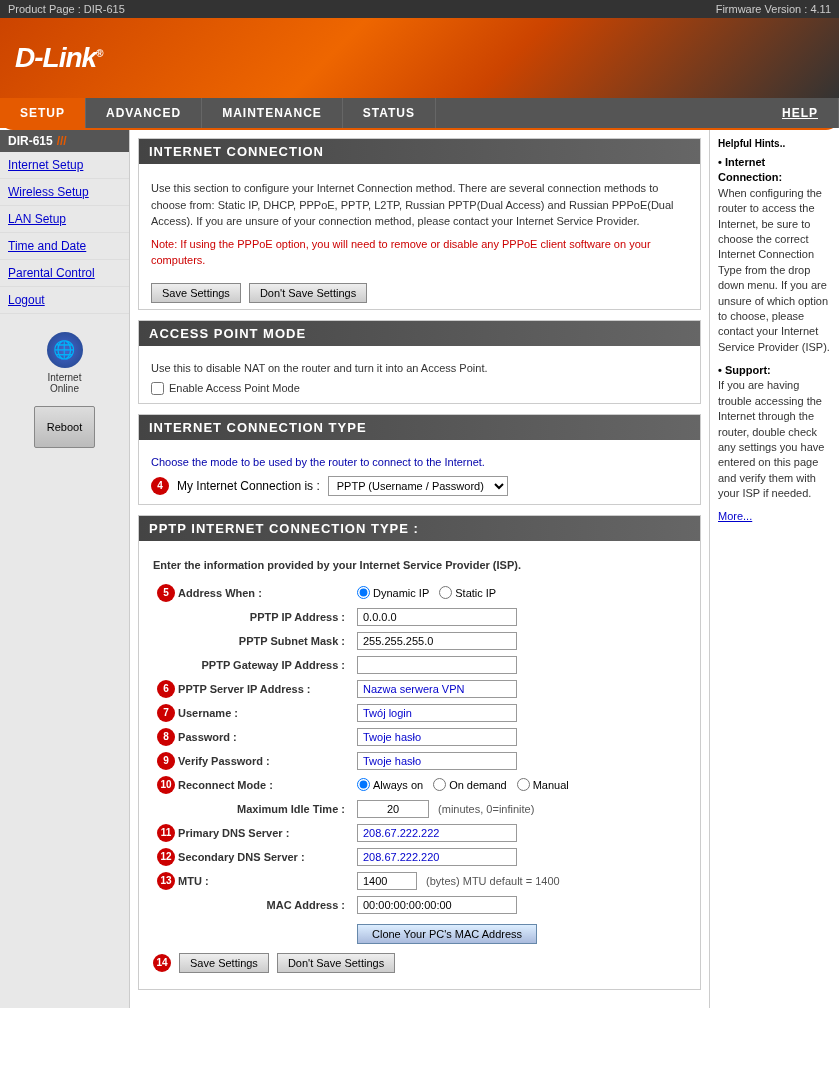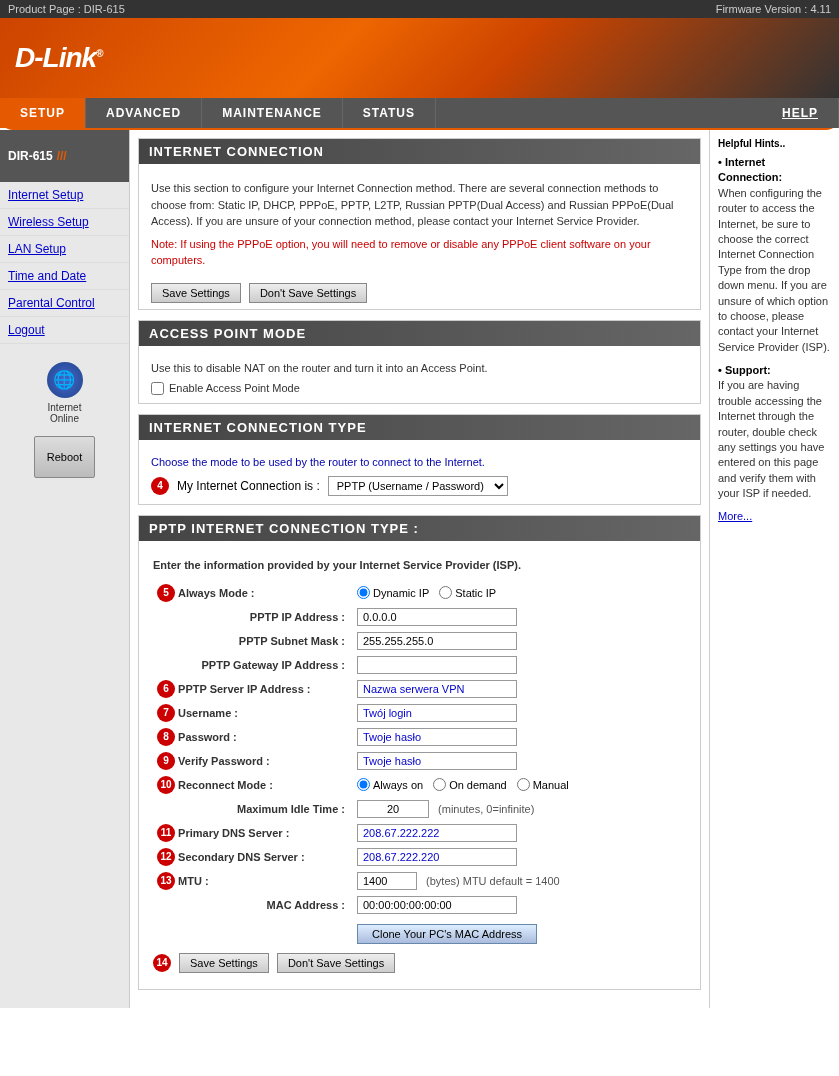--- a/index.html
+++ b/index.html
@@ -71,21 +71,21 @@
     
     .sidebar {
       width: 130px;
       background: #e8e8e8;
       border-right: 1px solid #ccc;
       flex-shrink: 0;
     }
     .sidebar-header {
       background: #555;
       color: white;
-      padding: 19px 8px;
+      padding: 4px 8px;
       font-size: 12px;
       font-weight: bold;
       display: flex;
       align-items: center;
       gap: 4px;
     }
     .sidebar-header .slashes { color: #e55a00; font-weight: bold; }
     .sidebar-item {
       padding: 6px 8px;
       font-size: 12px;
@@ -408,21 +408,21 @@
       <div class="pptp-body">
         <p class="pptp-intro">Enter the information provided by your Internet Service Provider (ISP).</p>
 
         <table class="form-table">
 
           <tbody>
               <tr>
             <td class="label-cell">
               <div class="step-row">
                 <div class="step-circle">5</div>
-                &nbsp;<span>Always Mode :</span>
+                &nbsp;<span>Address When :</span>
               </div>
             </td>
             <td>
               <div class="radio-group">
                 <label>
                       <input type="radio" name="addr_mode" checked="" style=""> 
                       <span>Dynamic IP</span>
                     </label>
                 <label>
                       <input type="radio" name="addr_mode" style=""> 

